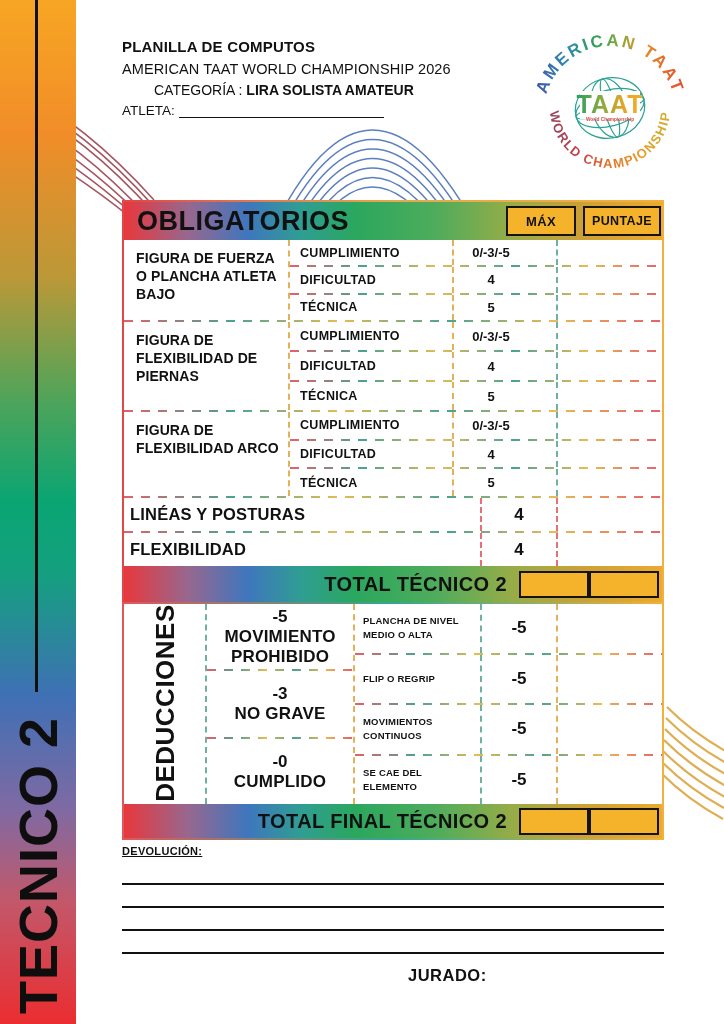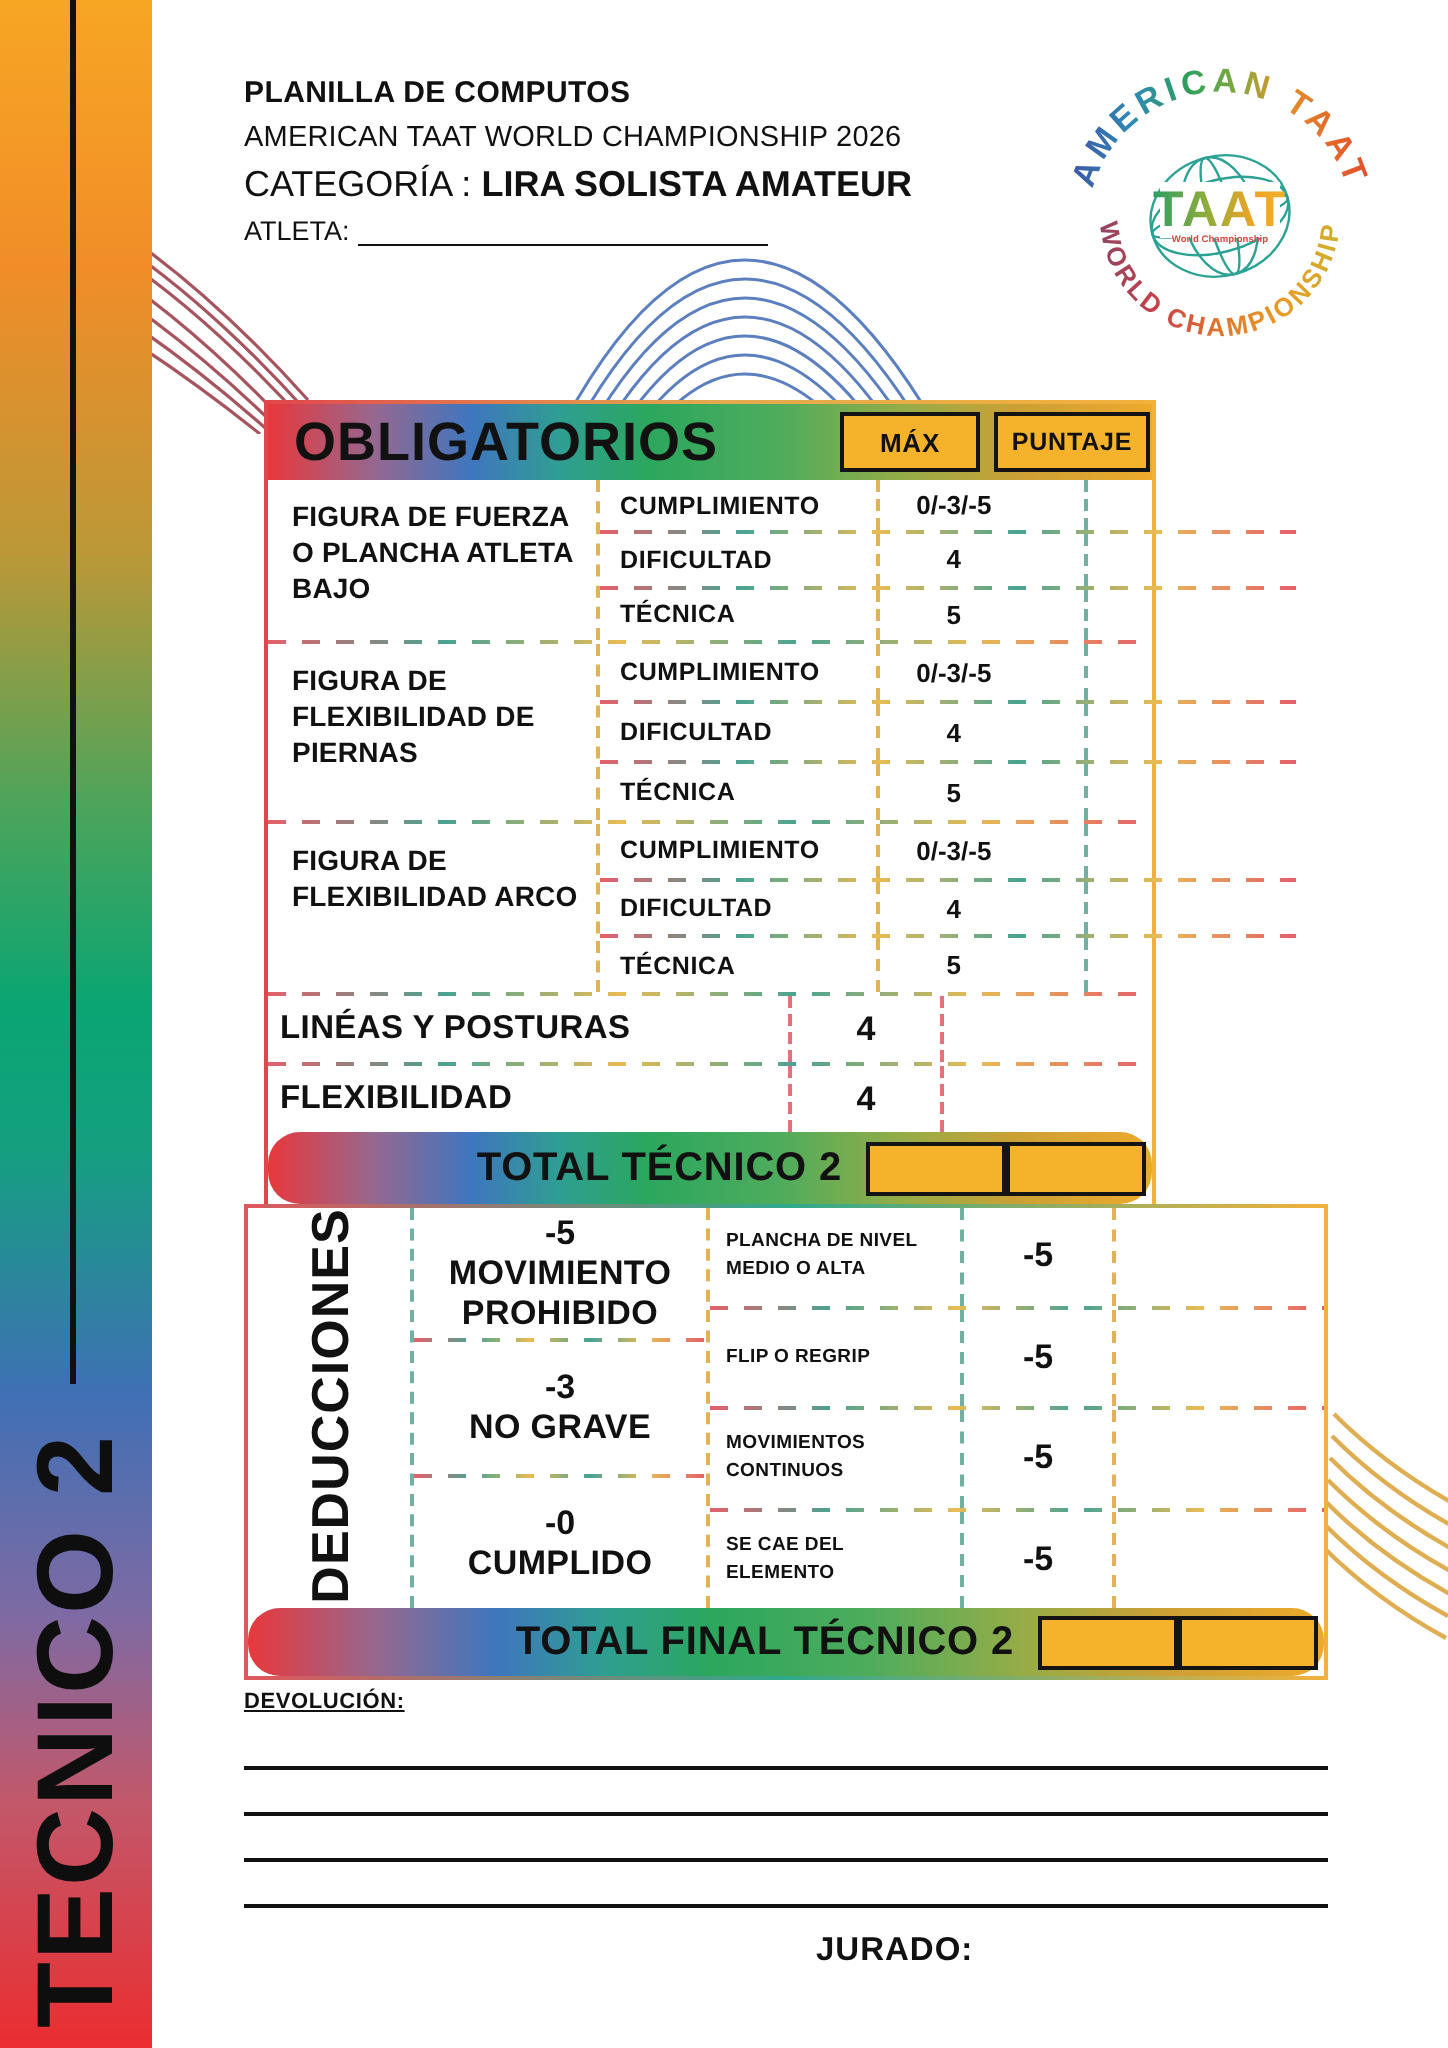--- a/index.html
+++ b/index.html
@@ -24,38 +24,38 @@
     transform:rotate(-90deg); transform-origin:top left;
     display:flex; align-items:center;
   }
   .sidebar-title-wrap span {
     font-size:54px; font-weight:800; letter-spacing:1px; color:#0e0e0e; white-space:nowrap;
   }
   
   .doc-header { position:absolute; left:122px; top:38px; z-index:2; }
   .h-title { font-size:15px; font-weight:800; letter-spacing:.2px; margin-bottom:6px; }
   .h-sub   { font-size:14.5px; font-weight:400; margin-bottom:5px; letter-spacing:.1px; }
-  .h-cat   { font-size:18px; margin-bottom:5px; }
+  .h-cat   { font-size:14px; margin-bottom:5px;margin-left:32px; }
   .h-cat .bold { font-weight:800; }
   .h-line  { font-size:13.5px; margin-bottom:6px; }
   .fill-line { display:inline-block; border-bottom:1.5px solid #111; height:13px; vertical-align:bottom; margin-left:4px; }
   .w150 { width:150px; } .w205 { width:205px; }
   
   .score-box {
     width:70px; height:27px; background:#F5B32B; border:2.5px solid #141414; flex:none;
   }
   .mdash {
     height:2px; flex:none;
     background:linear-gradient(90deg,#E4606A,#48A392,#E8BB55,#48A392,#E8BB55,#E4606A);
     -webkit-mask:repeating-linear-gradient(90deg,#000 0 9px,transparent 9px 17px);
             mask:repeating-linear-gradient(90deg,#000 0 9px,transparent 9px 17px);
   }
   
   .oblig {
-    position:absolute; left:132px; top:200px; width:446px; z-index:2; background:#fff;
+    position:absolute; left:122px; top:200px; width:542px; z-index:2; background:#fff;
     border:2px solid transparent; border-image:linear-gradient(90deg,#E0474C,#E2A94E,#F2B13C) 1;
   }
   .oblig-head {
     height:38px; display:flex; align-items:center; justify-content:flex-end;
     background:linear-gradient(90deg,#E8383C 0%,#96688F 12%,#3F76BE 23%,#2F9E92 33%,
       #2BA75E 43%,#4FAC5C 58%,#96AC47 72%,#CCA035 85%,#EDAA2C 100%);
   }
   .oblig-title { flex:1; font-size:27px; font-weight:800; letter-spacing:.5px; padding-left:13px; line-height:1; }
   .head-box {
     width:70px; height:30px; background:#F5B32B; border:2.5px solid #141414;
@@ -74,21 +74,20 @@
   .s-max  { width:76px; flex:none; border-left:2px dashed #E2B158; display:flex; align-items:center; justify-content:center; font-size:13px; font-weight:800; }
   .s-punt { width:106px; flex:none; border-left:2px dashed #6FB0A0; }
   .simplerow { height:33px; display:flex; align-items:stretch; }
   .r-name { flex:1; display:flex; align-items:center; padding-left:6px; font-size:16.5px; font-weight:800; letter-spacing:.2px; }
   .r-max  { width:76px; flex:none; border-left:2px dashed #E4707A; display:flex; align-items:center; justify-content:center; font-size:17px; font-weight:800; }
   .r-punt { width:106px; flex:none; border-left:2px dashed #E4707A; }
   .total-bar {
     height:36px; display:flex; align-items:center; justify-content:flex-end;
     background:linear-gradient(90deg,#E8383C 0%,#96688F 12%,#3F76BE 23%,#2F9E92 33%,
       #2BA75E 43%,#4FAC5C 58%,#96AC47 72%,#CCA035 85%,#EDAA2C 100%);
-    border-radius:16px;
   }
   .t-label { font-size:20px; font-weight:800; letter-spacing:.4px; margin-right:12px; line-height:1; }
   .total-bar .score-box:first-of-type { margin-right:14px; }
   .total-bar .score-box:last-of-type  { margin-right:3px; }
   
   .deduc {
     position:absolute; left:122px; top:602px; width:542px; z-index:2; background:#fff;
     border:2px solid transparent; border-image:linear-gradient(90deg,#E0575C,#2FA98C,#F2B13C) 1;
   }
   .deduc-body { height:200px; display:flex; position:relative; }

